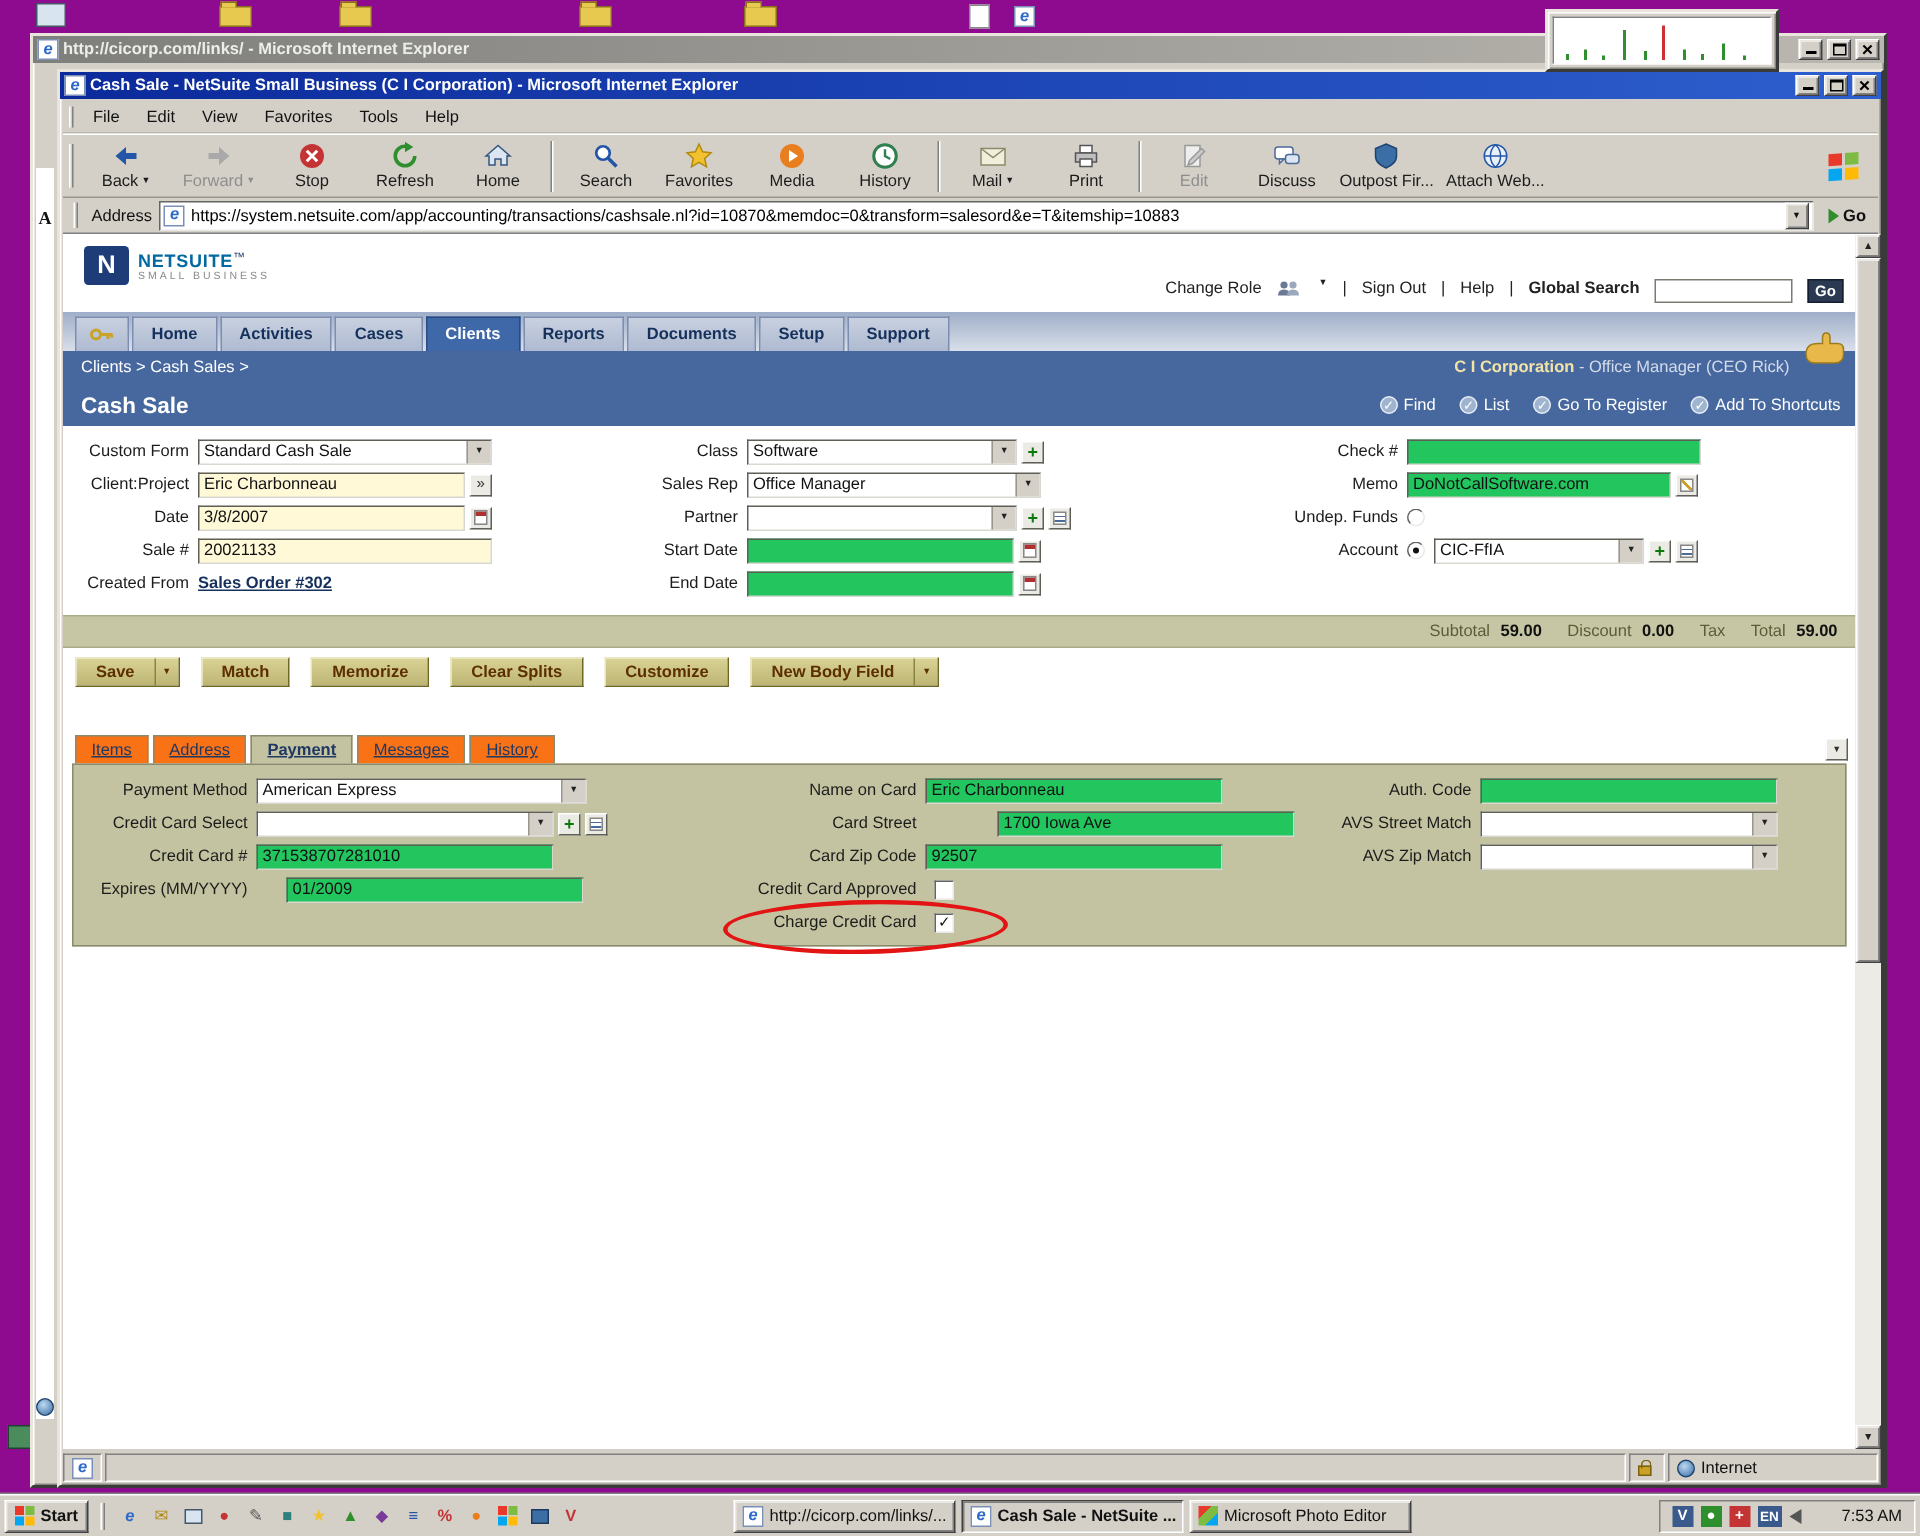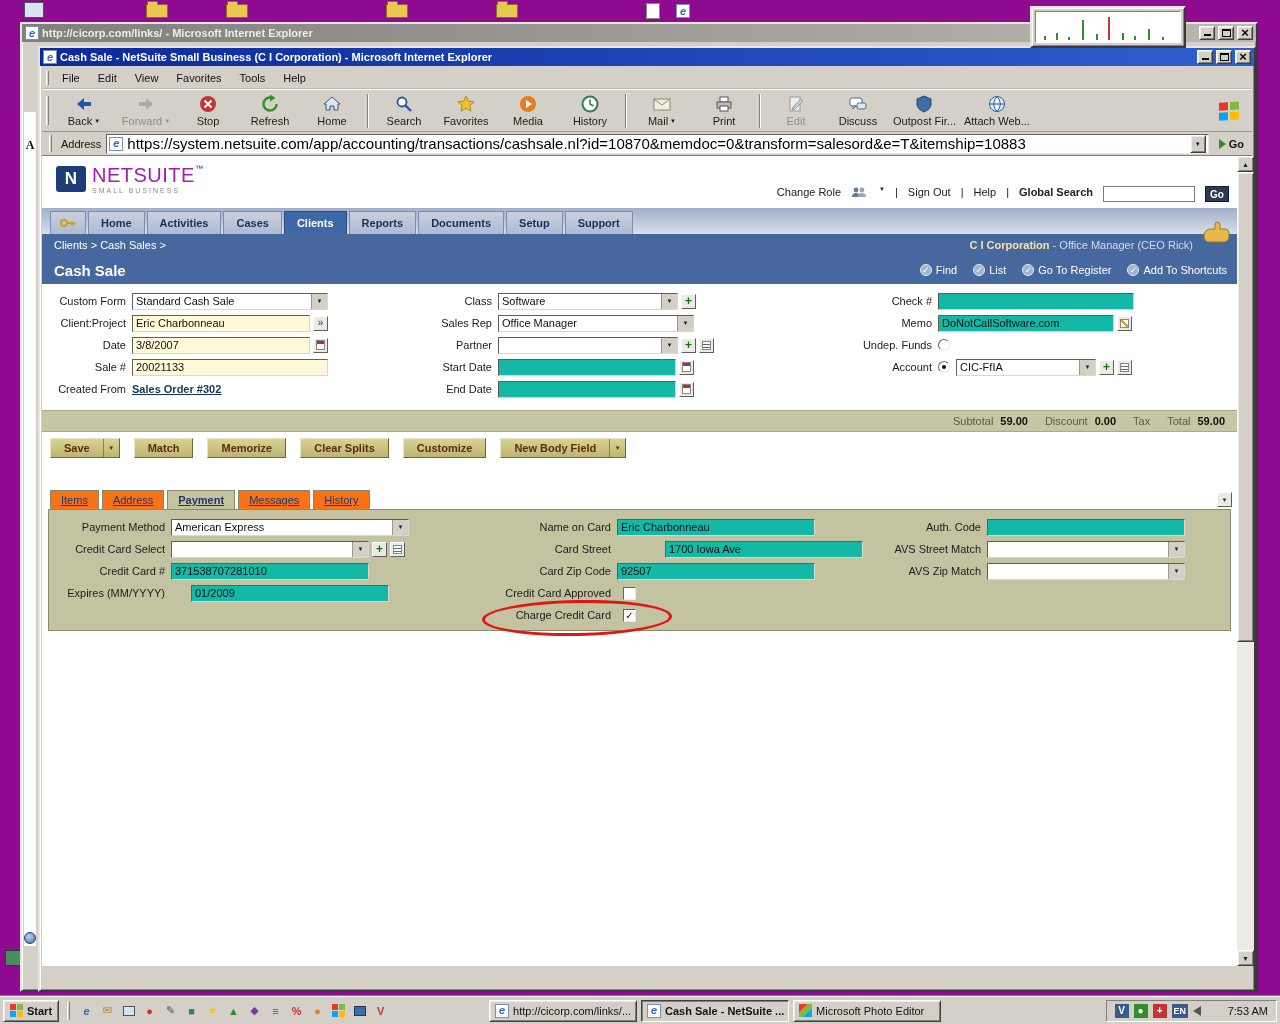--- a/index.html
+++ b/index.html
@@ -32,41 +32,41 @@
   .mitem{padding:3px 9px}
   .grip{width:3px;height:70%;border-left:1px solid #fff;border-right:1px solid #808080;margin:0 4px}
   .tbar{position:absolute;left:2px;right:2px;top:41px;height:43px;display:flex;align-items:center;background:#D4D0C8;border-top:1px solid #fff;border-bottom:1px solid #9A968E;padding-right:4px}
   .tbtn{min-width:62px;height:40px;display:flex;flex-direction:column;align-items:center;justify-content:center;gap:1px;color:#1c1c1c;font-size:11px;white-space:nowrap;padding:0 4px}
   .tbtn.dis{color:#8e8e8e}
   .tsep{width:2px;height:34px;border-left:1px solid #808080;border-right:1px solid #fff;margin:0 4px}
   .caret{font-size:6px;margin-left:2px}
   .throbber{margin-left:auto;width:38px;height:38px;display:flex;align-items:center;justify-content:center;background:#D4D0C8}
   .abar{position:absolute;left:2px;right:2px;top:84px;height:24px;display:flex;align-items:center;gap:5px;background:#D4D0C8;border-bottom:1px solid #808080;padding:0 3px}
   .addr-box{flex:1;height:20px;background:#fff;border:1px solid;border-color:#636563 #E8E8E4 #E8E8E4 #636563;display:flex;align-items:center;gap:4px;padding:0 2px;overflow:hidden}
-  .addr-url{white-space:nowrap;overflow:hidden;font-size:15px;color:#000}
+  .addr-url{white-space:nowrap;overflow:hidden;font-size:11px;color:#000}
   .drop16{width:16px;height:18px;margin-left:auto;display:flex;align-items:center;justify-content:center;font-size:6px}
   .drop16::before{content:"▼"}
   .goarrow{width:0;height:0;border-left:7px solid #2F8F2F;border-top:5px solid transparent;border-bottom:5px solid transparent}
 
   
   .content{position:absolute;left:2px;top:108px;width:1195px;height:810px;background:#fff;overflow:hidden}
   .vscroll{position:absolute;left:1197px;top:108px;width:17px;height:810px;background:#EDEBE5}
   .sb-btn{position:absolute;left:0;width:17px;height:16px;display:flex;align-items:center;justify-content:center;font-size:7px;color:#222}
   .sb-thumb{position:absolute;left:0;top:16px;width:17px;height:470px}
   .sbar{position:absolute;left:2px;right:2px;bottom:2px;height:22px;background:#D4D0C8;display:flex;gap:2px;align-items:flex-end;padding-top:3px}
   .spane{height:19px;display:flex;align-items:center;gap:4px;padding:0 5px;border:1px solid;border-color:#808080 #fff #fff #808080;font-size:11px}
   .globe{width:12px;height:12px;border-radius:50%;background:radial-gradient(circle at 40% 35%,#BCD8F0,#3A6EA5);border:1px solid #1E4470;flex:0 0 auto}
   .lock{width:9px;height:7px;background:#C9A227;border:1px solid #7A6210;position:relative;margin-top:4px}
   .lock::before{content:"";position:absolute;left:1px;top:-5px;width:5px;height:5px;border:1.5px solid #7A6210;border-bottom:none;border-radius:4px 4px 0 0}
 
   
   .ns-head{position:absolute;left:0;top:0;width:100%;height:52px;background:#fff}
   .nslogo-n{width:30px;height:26px;background:#1E3C78;border-radius:3px;display:flex;align-items:center;justify-content:center}
   .nslogo-n::before{content:"N";color:#fff;font-weight:bold;font-size:17px}
-  .ns-brand{font-weight:normal;font-size:20px;color:#a21caf;letter-spacing:.5px}
+  .ns-brand{font-weight:bold;font-size:12px;color:#0369a1;letter-spacing:.5px}
   .ns-tag{font-size:7px;color:#8A8A8A;letter-spacing:2px}
   .ns-toplinks{position:absolute;right:8px;top:30px;display:flex;gap:10px;font-size:11px;color:#222}
   .ns-go{width:24px;height:16px;background:#2B3A52;color:#fff;font-size:10px;font-weight:bold;display:flex;align-items:center;justify-content:center;border:1px solid #141E2E}
   .gs-input{width:92px;height:16px;border:1px solid #7B7B72;background:#fff;font:11px "Liberation Sans",sans-serif}
   .ns-tabs{position:absolute;left:0;top:52px;width:100%;height:26px;background:linear-gradient(180deg,#9FAEC9,#D9DFEA);display:flex;align-items:flex-end;padding-left:8px}
   .ns-tab{height:23px;display:flex;align-items:center;padding:0 12px;font-weight:bold;color:#16305C;background:linear-gradient(180deg,#C9D1E0,#AEBAD1);border:1px solid #7C8DB0;border-bottom:none;margin-right:2px;font-size:11px}
   .ns-tab.active{background:#3E68A8;color:#fff;border-color:#2A4B80}
   .bluebar{position:absolute;left:0;top:78px;width:100%;height:50px;background:#47689E;color:#fff}
   .crumb-row{height:22px;display:flex;align-items:center;padding:0 44px 0 12px;font-size:11px}
   .title-row{height:28px;display:flex;align-items:center;padding:0 10px 0 12px}
@@ -74,21 +74,21 @@
   .qlinks{margin-left:auto;display:flex;align-items:center;gap:16px;font-size:11px}
   .qlc{width:12px;height:12px;border-radius:50%;background:#9FB4CF;border:1px solid #E8EEF6;color:#fff;font-size:9px;display:flex;align-items:center;justify-content:center;line-height:1}
   .qlc::before{content:"✓"}
   .co-name{font-weight:bold;color:#F2E3A8}
   .co-role{color:#D4DCEA}
 
   .form-area{position:absolute;left:0;top:128px;width:100%;height:126px;background:#fff}
   .fcol{position:absolute;top:6px}
   .frow{height:22px;display:flex;align-items:center}
   .flbl{text-align:right;padding-right:6px;white-space:nowrap;color:#1c1c1c}
-  .ti{height:17px;border:1px solid;border-color:#5F5F58 #D8D8D0 #D8D8D0 #5F5F58;background:#14b8a6;font:11px "Liberation Sans",sans-serif;padding:0 3px;color:#111}
+  .ti{height:17px;border:1px solid;border-color:#5F5F58 #D8D8D0 #D8D8D0 #5F5F58;background:#22c55e;font:11px "Liberation Sans",sans-serif;padding:0 3px;color:#111}
   .cream{background:#FFF9D8}
   .sel{height:17px;display:flex;align-items:stretch;border:1px solid;border-color:#5F5F58 #D8D8D0 #D8D8D0 #5F5F58;background:#fff}
   .sel .st{flex:1;padding:1px 3px;white-space:nowrap;overflow:hidden;font-size:11px}
   .sel .sa{width:16px;background:#D4D0C8;border-left:1px solid #9A968E;display:flex;align-items:center;justify-content:center;font-size:6px;color:#222}
   .sel .sa::before{content:"▼"}
   .mini{width:15px;height:15px;margin-left:3px;background:#ECEAE4;border:1px solid;border-color:#fff #5F5F58 #5F5F58 #fff;display:flex;align-items:center;justify-content:center;font-size:10px;line-height:1;flex:0 0 auto}
   .mini.plus::before{content:"+";color:#0B7A0B;font-weight:bold;font-size:12px}
   .mini.zoomb::before{content:"»";font-size:10px;color:#333}
   .ic-list{width:9px;height:9px;border:1px solid #888;background:repeating-linear-gradient(180deg,#fff 0 2px,#4A6A99 2px 3px)}
   .ic-cal{width:9px;height:10px;border:1px solid #888;background:linear-gradient(180deg,#B03030 0 3px,#fff 3px)}
@@ -575,21 +575,21 @@
         <span class="stab active">Payment</span>
         <span class="stab">Messages</span>
         <span class="stab">History</span>
       </div>
       <span class="mini collapse"></span>
 
       <div class="panel">
         <div class="fcol" style="left:8px">
           <div class="frow">
             <span class="flbl" style="width:114px">Payment Method</span>
-            <span class="sel" style="width:238px">
+            <span class="sel" style="width:220px">
                 <span class="st">American Express</span>
                 <span class="sa"></span>
               </span>
           </div>
           <div class="frow">
             <span class="flbl" style="width:114px">Credit Card Select</span>
             <span class="sel" style="width:198px">
                 <span class="st"></span>
                 <span class="sa"></span>
               </span>
@@ -653,20 +653,33 @@
 
       <div class="annot"></div>
     </div>
 
     <div class="vscroll">
       <span class="sb-btn btn3" style="top:0">▲</span>
       <span class="sb-thumb btn3"></span>
       <span class="sb-btn btn3" style="bottom:0">▼</span>
     </div>
 
+    <div class="sbar">
+      <span class="spane" style="width:26px">
+          <span class="eicon"></span>
+        </span>
+      <span class="spane" style="flex:1"></span>
+      <span class="spane" style="width:24px">
+          <span class="lock"></span>
+        </span>
+      <span class="spane" style="width:140px">
+        <span class="globe"></span>
+        <span>Internet</span>
+      </span>
+    </div>
   </div>
 
   <div class="taskbar">
     <span class="startb btn3">
       <span class="flag">
           <i style="background:#E8392B"></i>
           <i style="background:#7EBB42"></i>
           <i style="background:#05A6F0"></i>
           <i style="background:#FFBA08"></i>
         </span>

